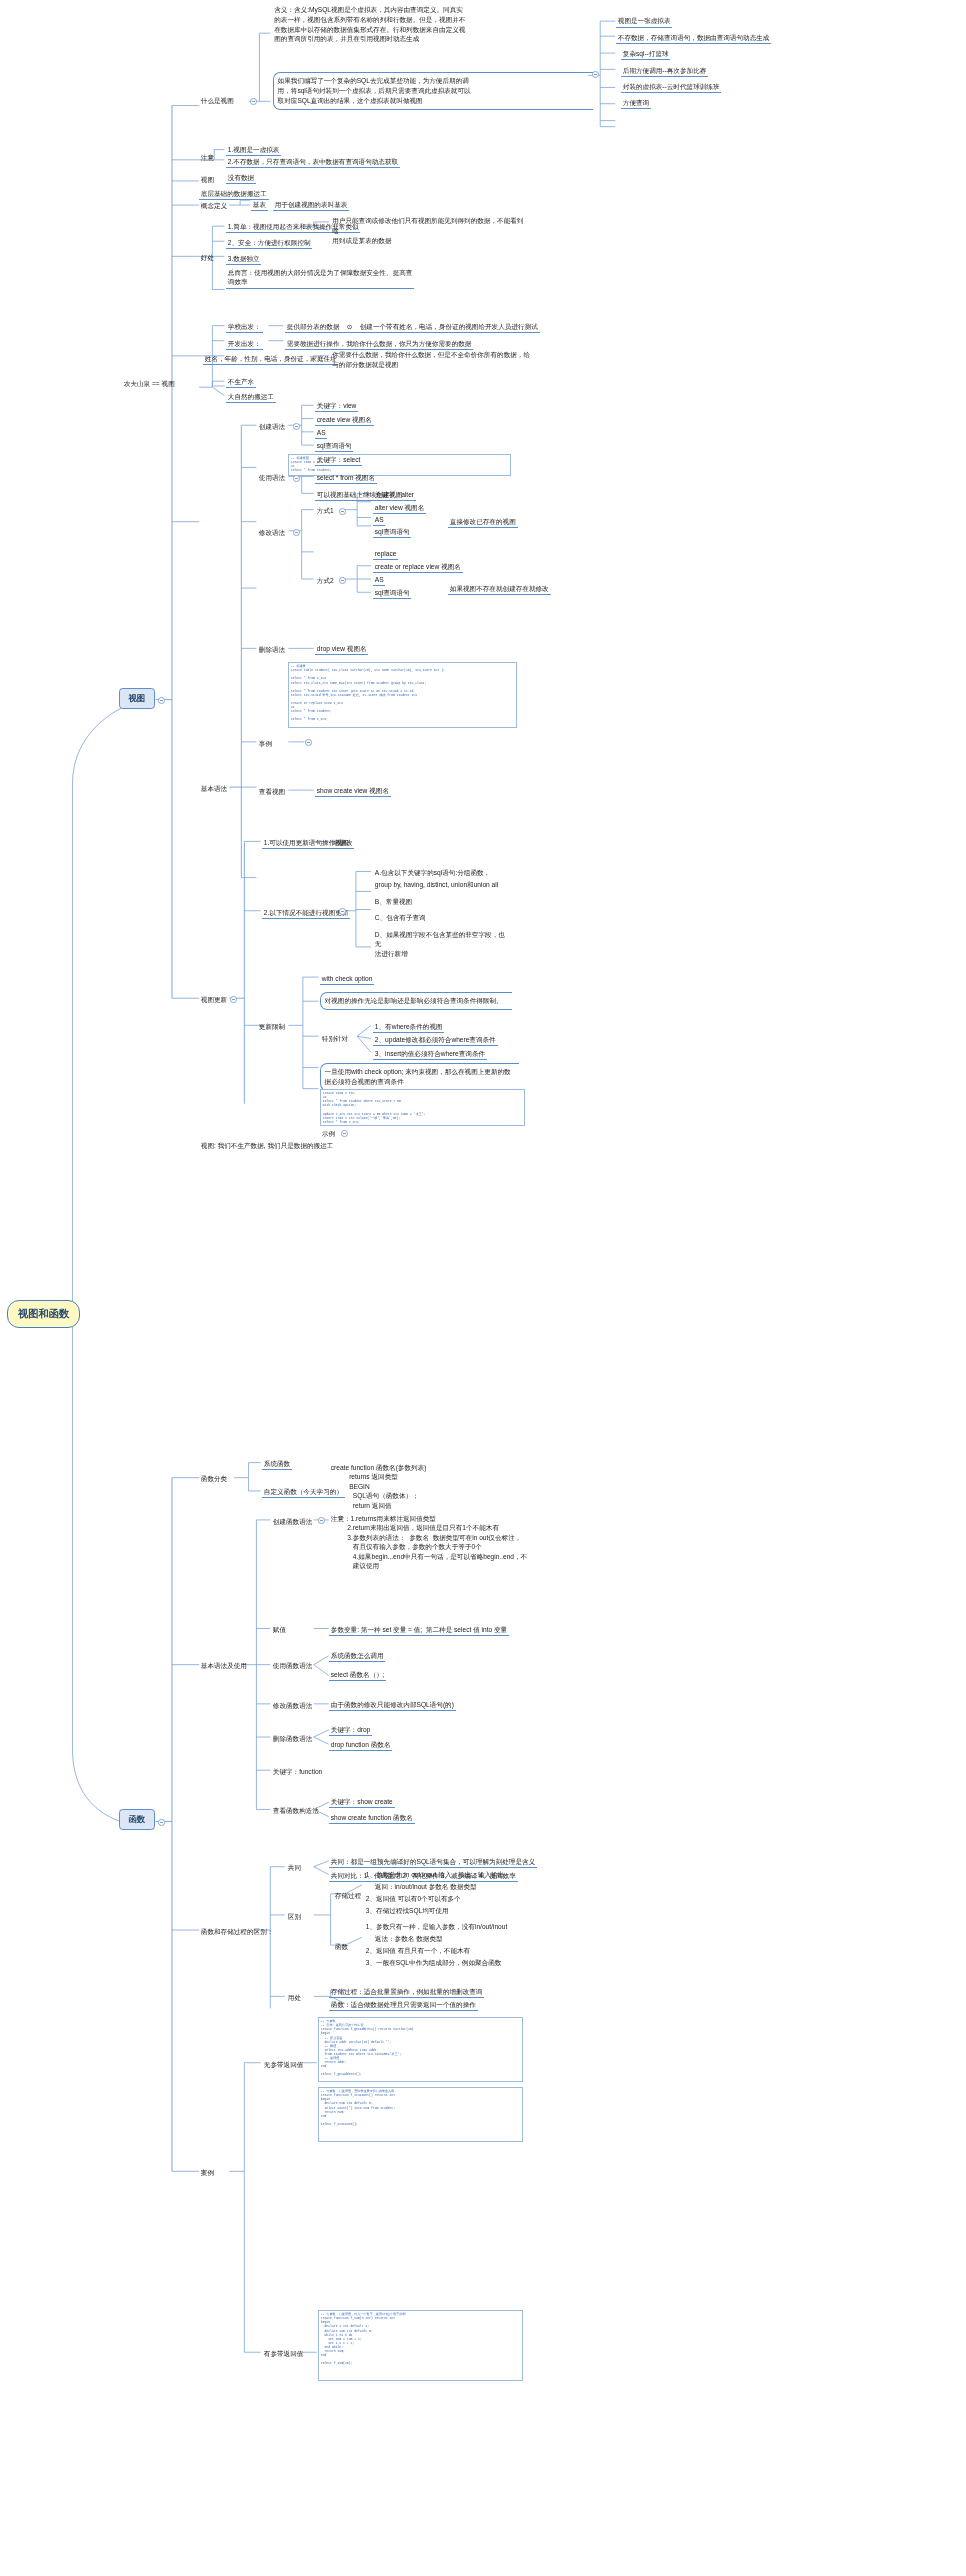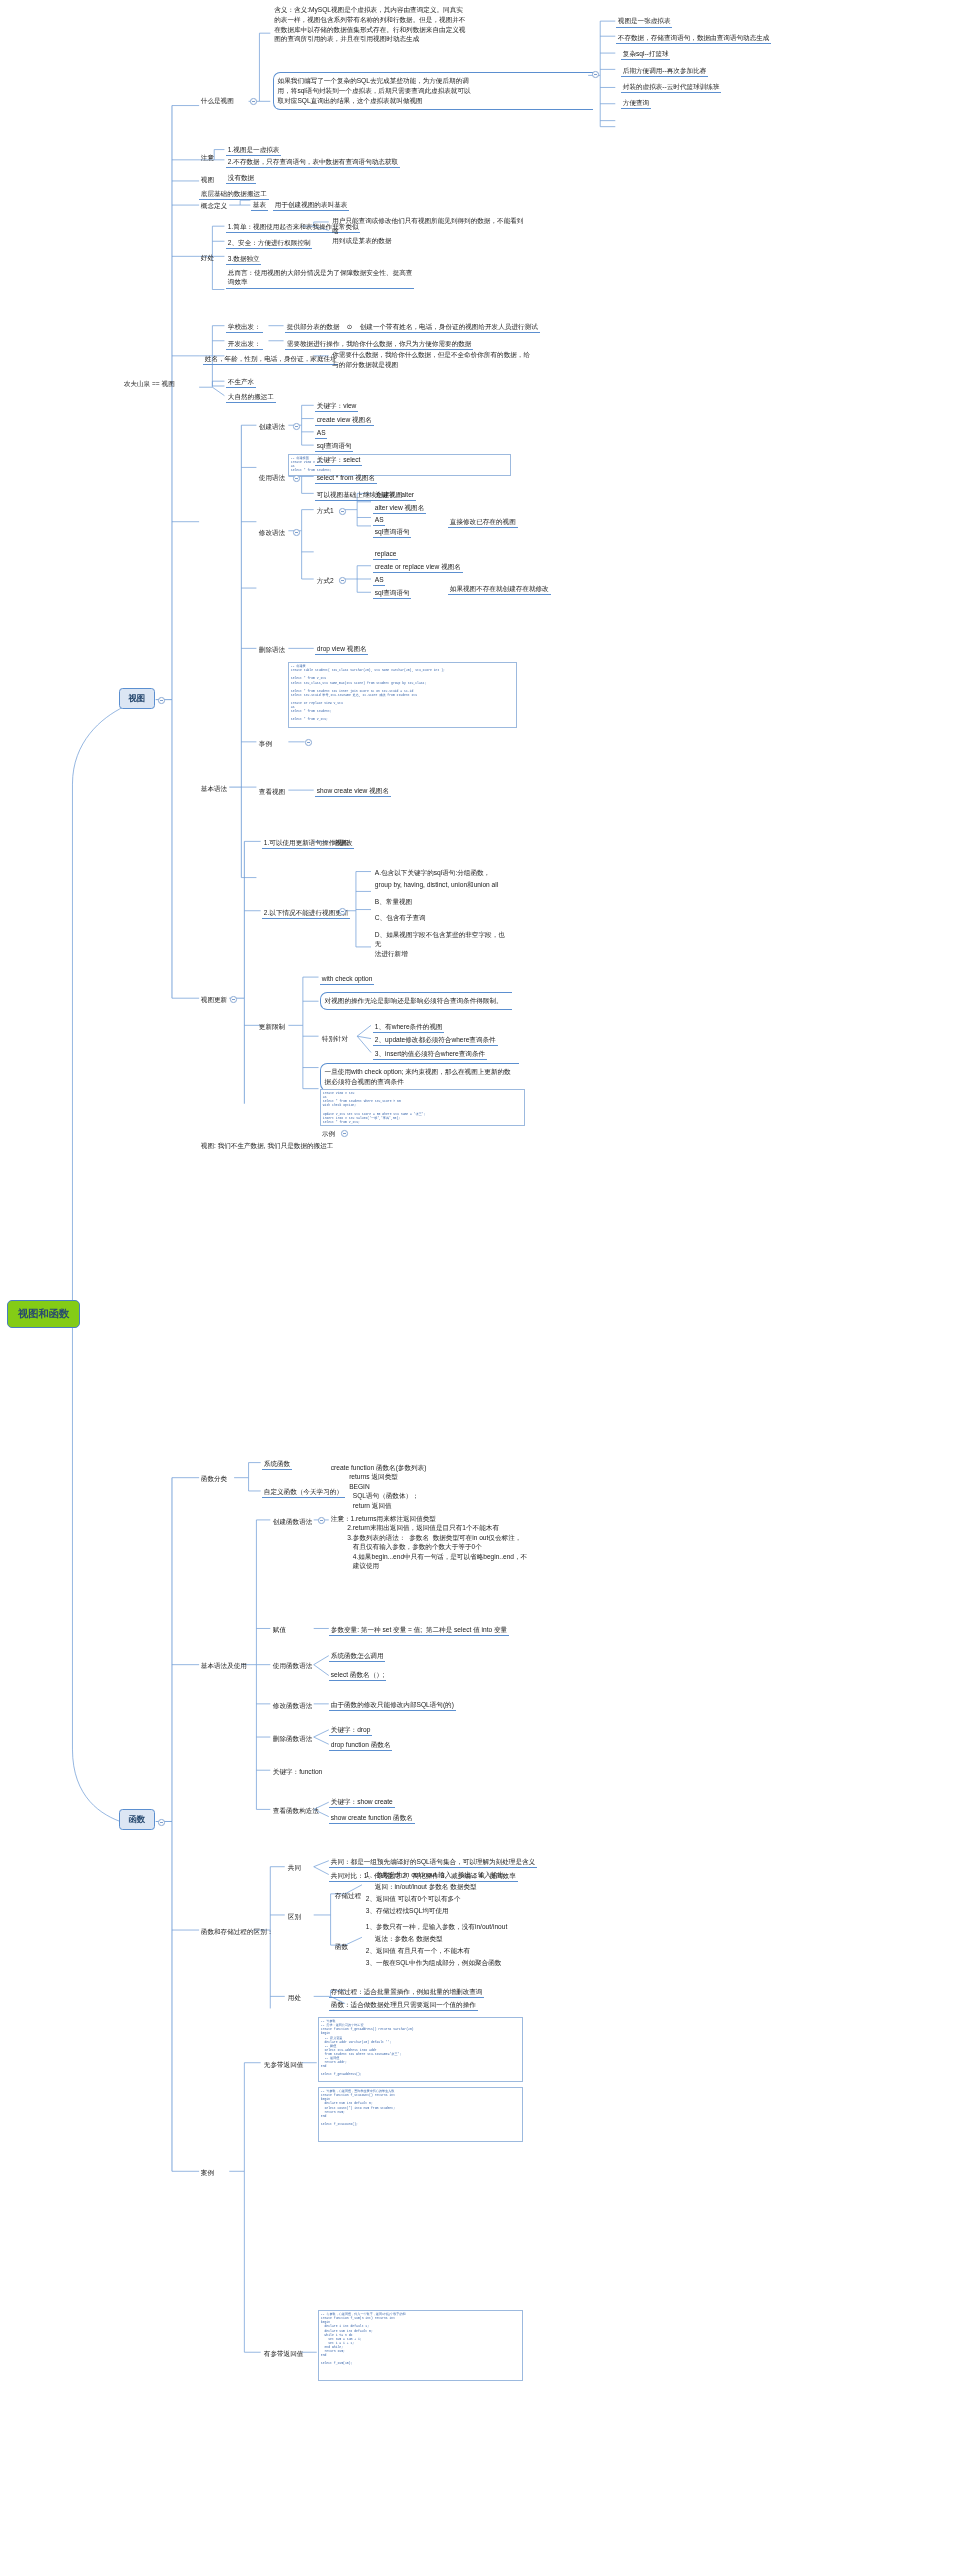--- a/index.html
+++ b/index.html
@@ -29,23 +29,23 @@
     color: #1a1a1a;
     white-space: pre-wrap;
     padding: 0.6px 1.8px 1.2px 1.8px;
     border-bottom: 1.2px solid #5b8fd0;
     background: transparent;
   }
   .node.nb { border-bottom: none; }
   
   .topic-root {
     position: absolute;
-    background: #84cc16;
+    background: #fef9c3;
     border: 1.2px solid #4a7fc1;
-    border-radius: 5px;
+    border-radius: 12px;
     color: #27496f;
     font-weight: bold;
     font-size: 10.3px;
     padding: 6px 9.7px;
     text-align: center;
     white-space: nowrap;
   }
   .topic-main {
     position: absolute;
     background: #dce6f4;

